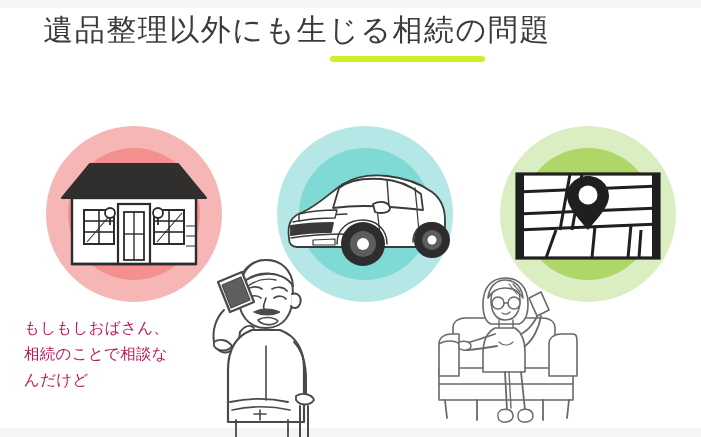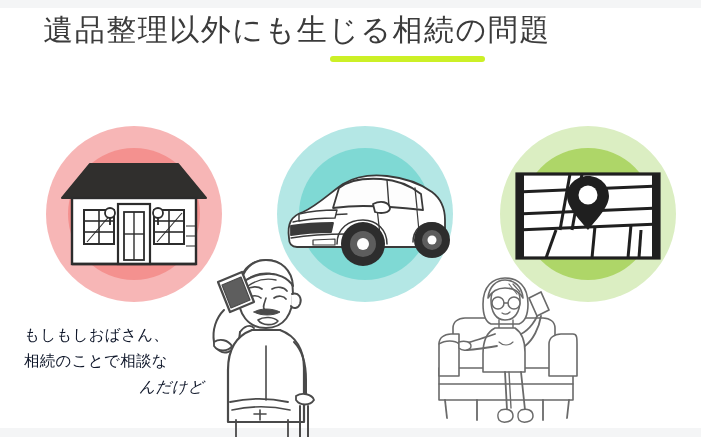--- a/index.html
+++ b/index.html
@@ -96,30 +96,30 @@
     left: 425px;
     top: 276px;
     width: 165px;
     height: 155px;
   }
 
   
   #speech-text {
     position: absolute;
     left: 24px;
-    top: 322px;
+    top: 315px;
     width: 180px;
     font-size: 15.5px;
     line-height: 26px;
-    color: #0f172a;
+    color: #be185d;
     letter-spacing: 0.3px;
   }
   #speech-text .l1 { display: block; text-align: left; }
   #speech-text .l2 { display: block; text-align: left; font-family: Liberation Serif, serif; }
-  #speech-text .l3 { display: block; text-align: right; font-style: italic; }
+  #speech-text .l3 { display: block; text-align: left; }
 </style>
 </head>
 <body>
 
 <div id="slide">
 
   <div class="edge-strip top"></div>
   <div class="edge-strip bottom"></div>
 
   <div id="title-block">

